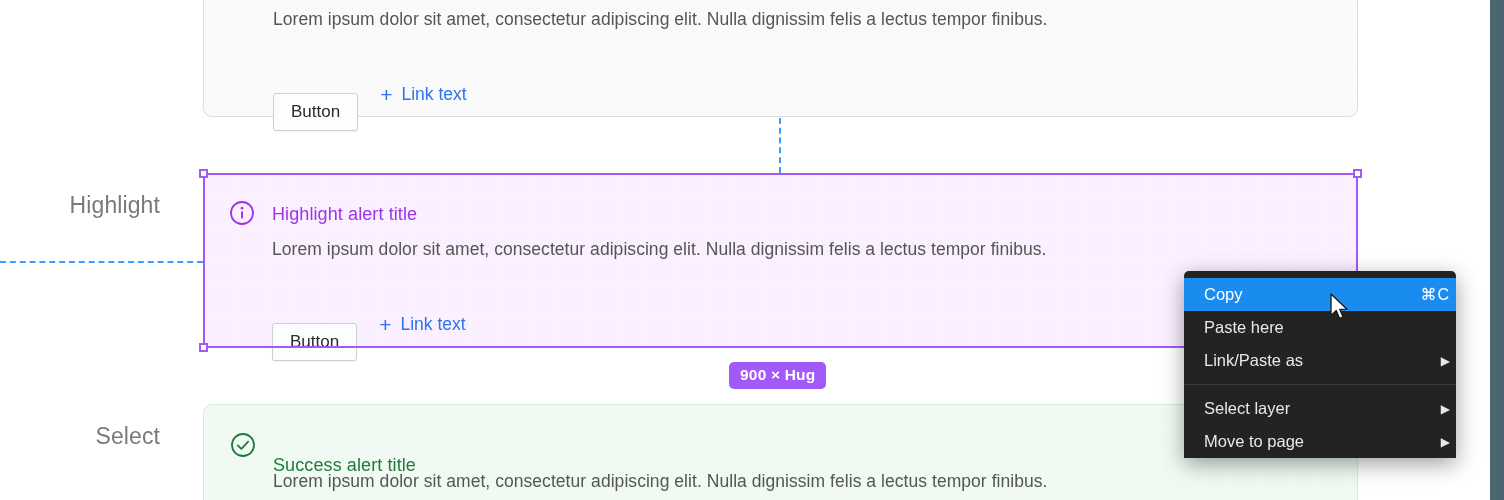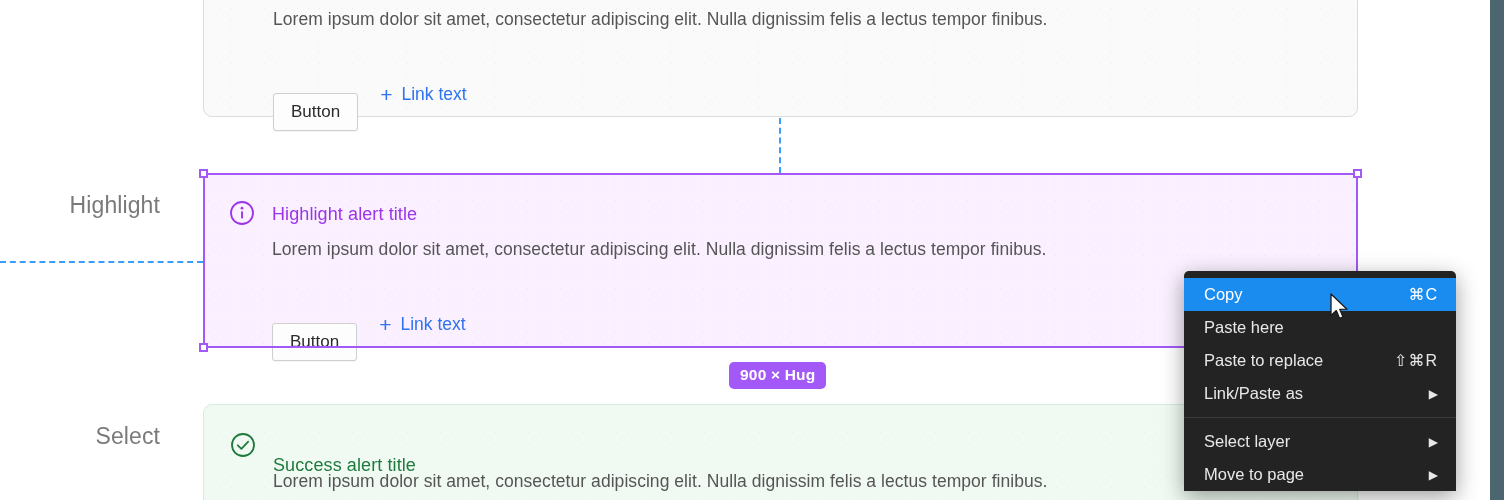--- a/index.html
+++ b/index.html
@@ -209,21 +209,21 @@
     border-radius: 5px 5px 0 0;
     padding: 7px 0 0 0;
     box-shadow: 0 6px 22px rgba(0,0,0,0.38);
     overflow: hidden;
   }
   .menu-item {
     position: relative;
     display: flex;
     align-items: center;
     height: 33px;
-    padding: 0 18px 0 20px;
+    padding: 0 6px 0 20px;
     color: #e8e8e8;
     font-size: 16.5px;
     white-space: nowrap;
     cursor: default;
   }
   .menu-item.selected {
     background: #1a8cf0;
     color: #ffffff;
   }
   .menu-label { flex: 1 1 auto; }
@@ -325,24 +325,20 @@
 
     <div class="menu-item selected">
       <span class="menu-label">Copy</span>
       <span class="menu-shortcut">⌘C</span>
     </div>
 
     <div class="menu-item">
       <span class="menu-label">Paste here</span>
     </div>
 
-    <div class="menu-item">
-      <span class="menu-label">Paste to replace</span>
-      <span class="menu-shortcut">⇧⌘R</span>
-    </div>
 
     <div class="menu-item">
       <span class="menu-label">Link/Paste as</span>
       <span class="menu-arrow">▶</span>
     </div>
 
     <div class="menu-sep"></div>
 
     <div class="menu-item">
       <span class="menu-label">Select layer</span>

